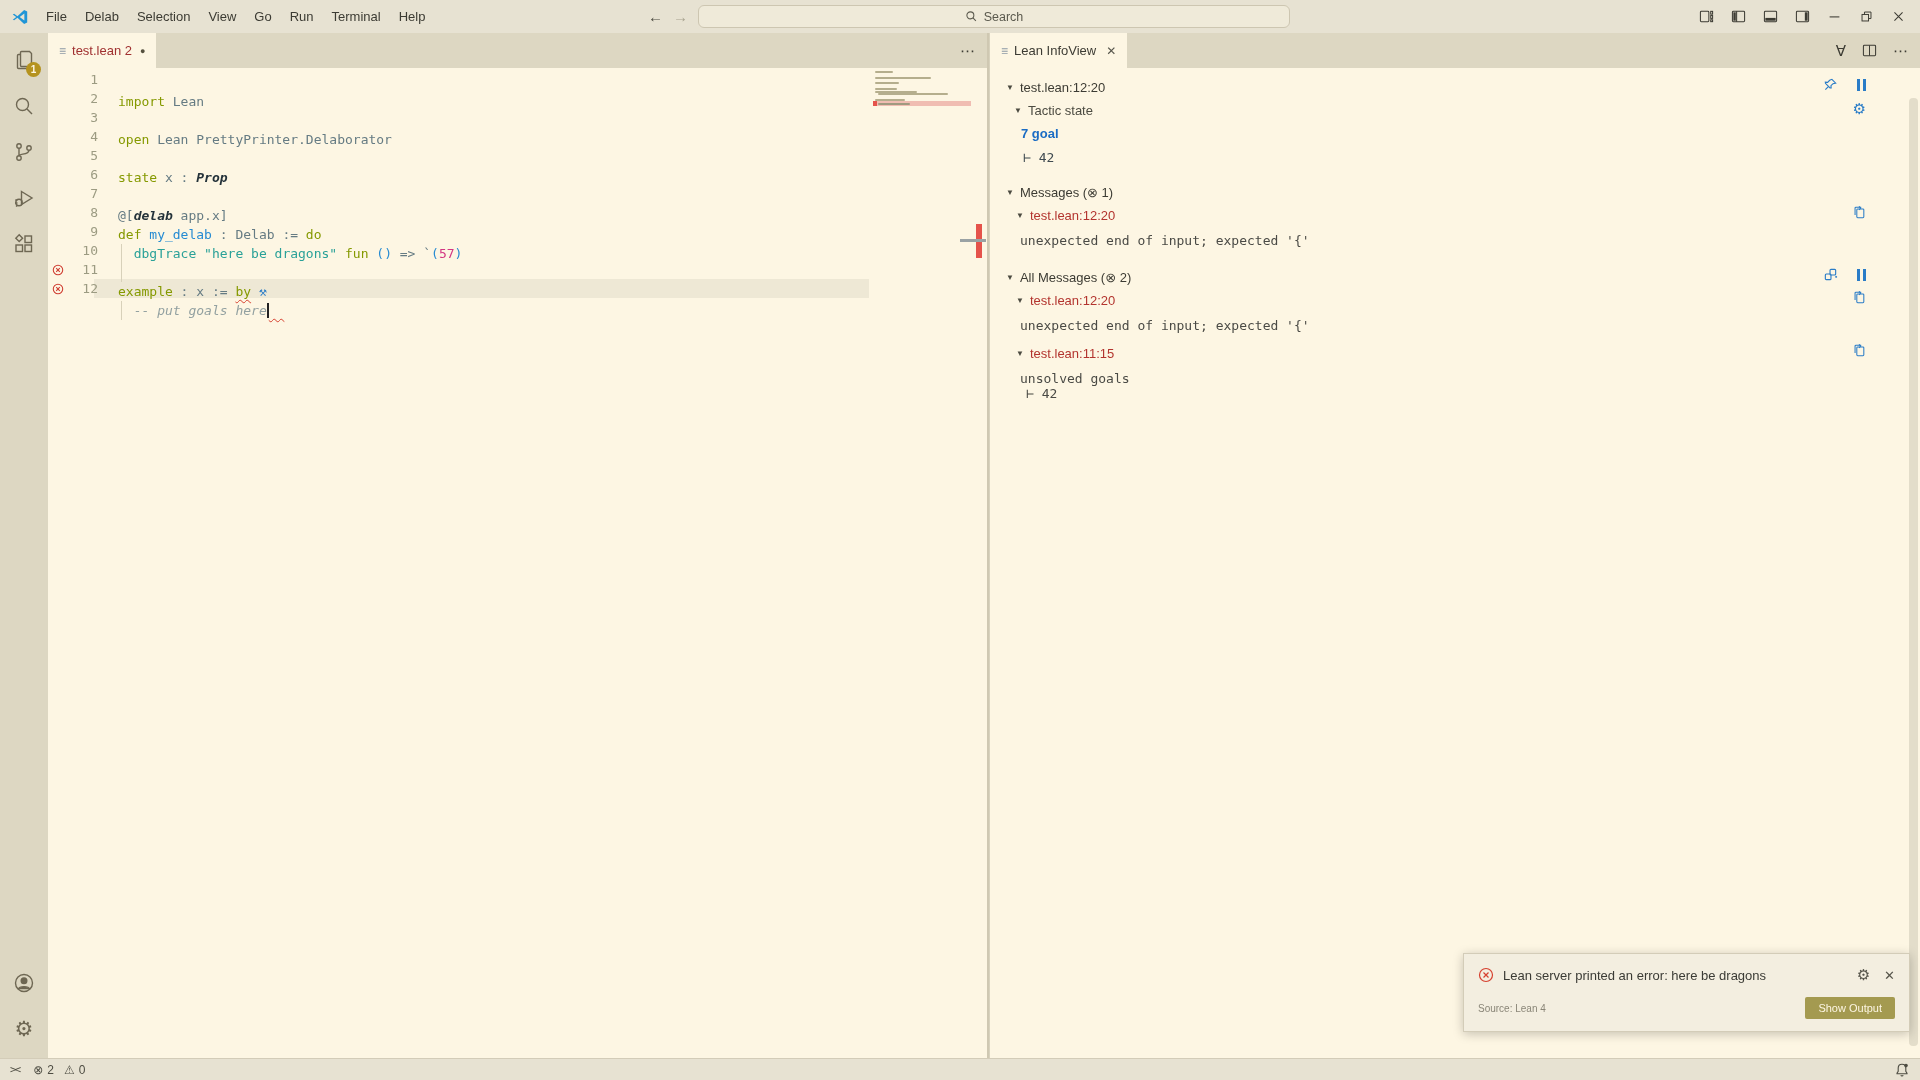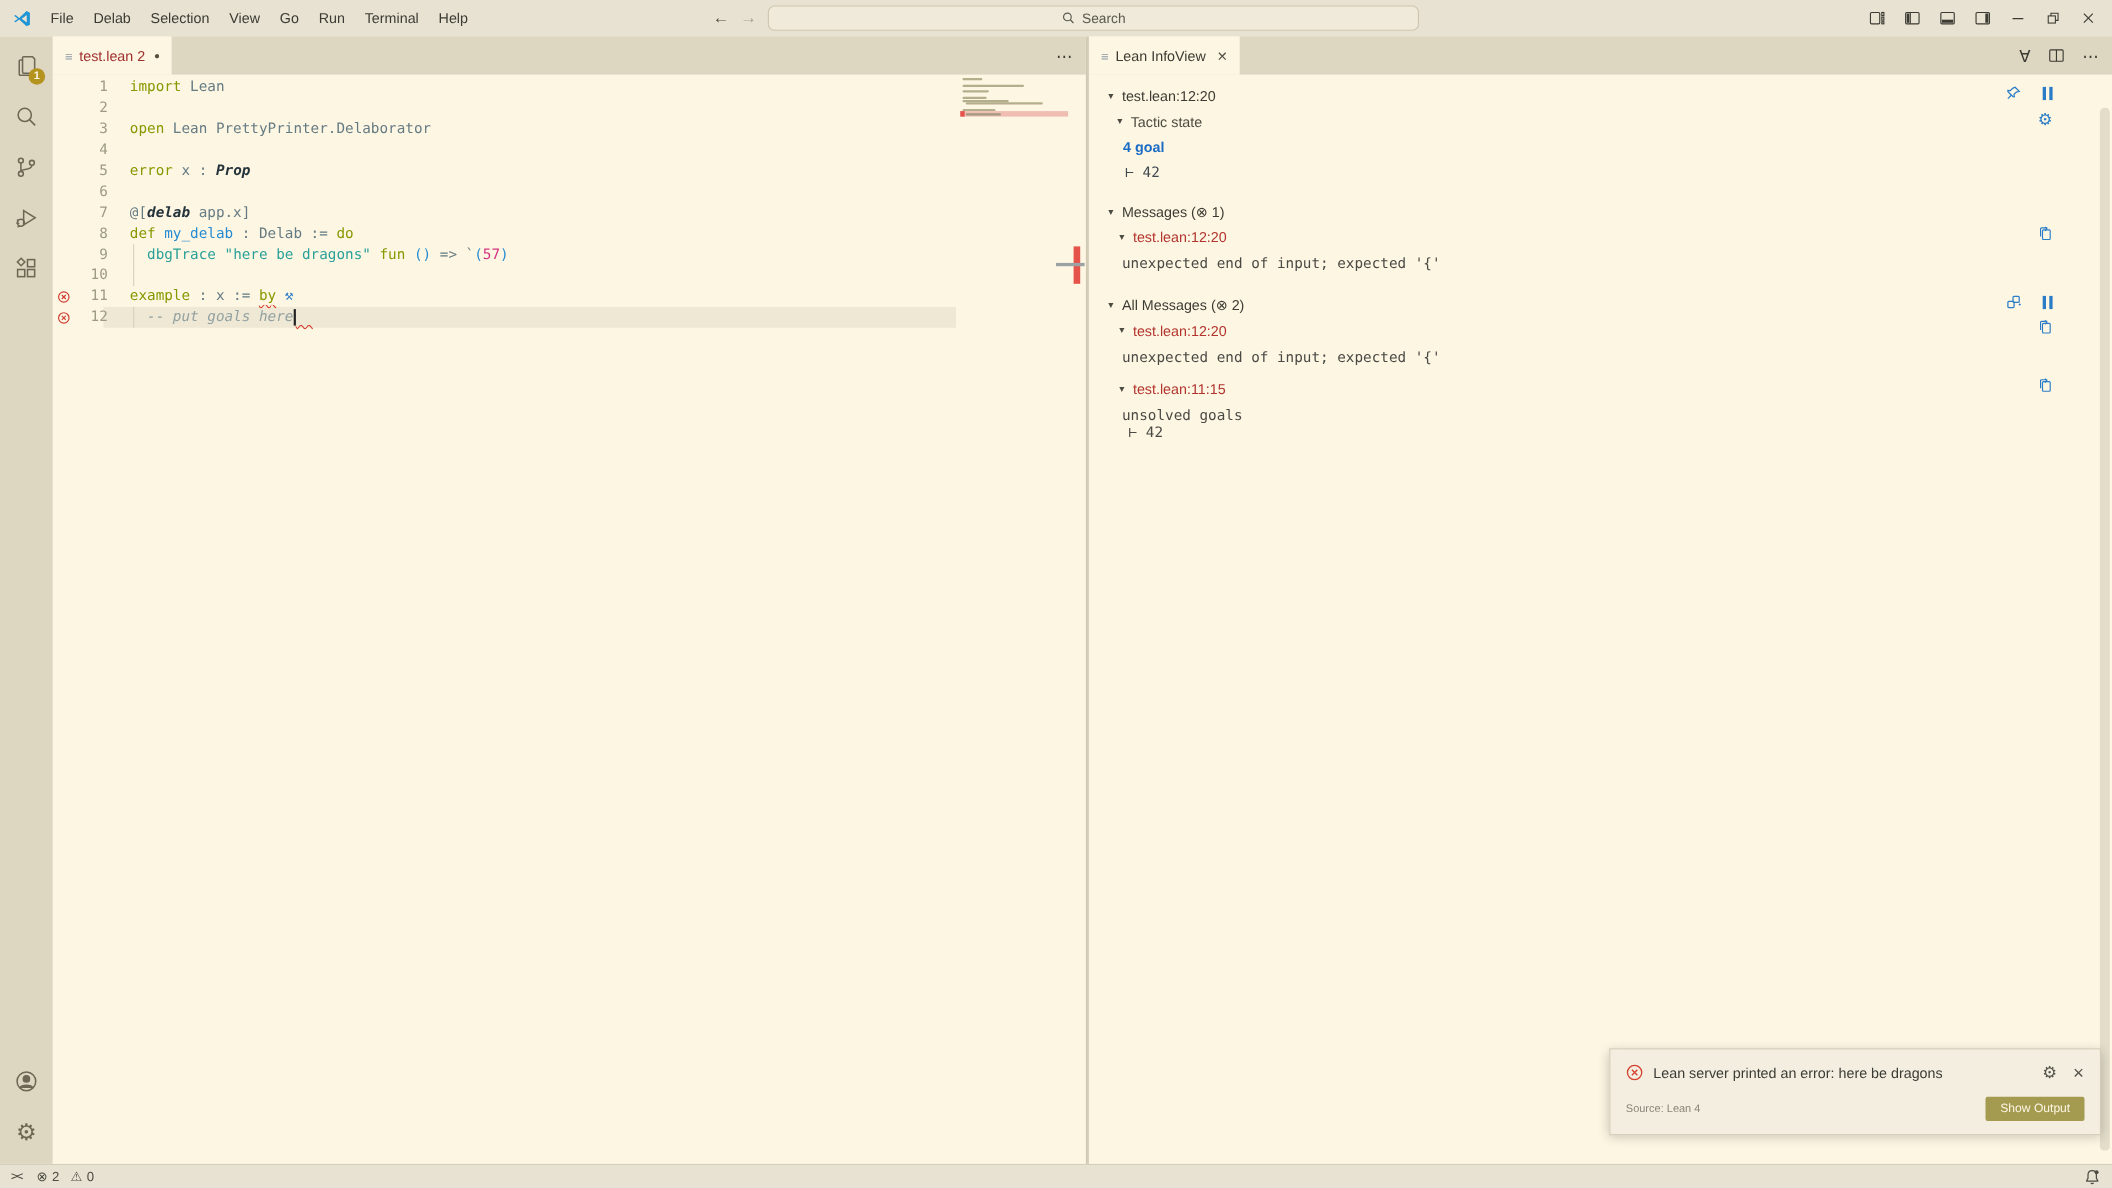--- a/index.html
+++ b/index.html
@@ -40,21 +40,21 @@
   .strip-actions { position:absolute; right:12px; top:0; height:35px; display:flex; align-items:center; gap:16px; color:#3c3b33; }
   .strip-actions .sa { font-size:15px; }
 
   
   .editor { position:relative; flex:1; background:#fdf6e3; font-family:"DejaVu Sans Mono", monospace; font-size:13px; line-height:19px; padding-top:2px; overflow:hidden; }
   .code-line { display:flex; height:19px; position:relative; }
   .code-line.cur::before { content:''; position:absolute; left:46px; right:118px; top:0; bottom:0; background:#eee8d5; }
   .g-err { width:18px; padding-left:4px; display:flex; align-items:center; z-index:1; }
   .g-num { width:32px; text-align:right; color:#9c9b82; z-index:1; }
   .g-gap { width:20px; }
-  .code-text { position:relative; white-space:pre; z-index:1; }
+  .code-text { position:relative; white-space:pre; z-index:1;margin-top:22px; }
   .guide { position:absolute; left:3px; top:0; height:19px; border-left:1px solid #d8d1ba; }
   .tk-kw  { color:#859900; }
   .tk-id  { color:#657b83; }
   .tk-fn  { color:#268bd2; }
   .tk-str { color:#2aa198; }
   .tk-num { color:#d33682; }
   .tk-pb  { color:#268bd2; }
   .tk-bold{ color:#24323a; font-weight:bold;font-style:italic; }
   .tk-cmt { color:#93a1a1; font-style:italic; }
   .tk-kwsq{ color:#859900; text-decoration:underline wavy #d6402f 1px; text-underline-offset:3px; }
@@ -269,21 +269,21 @@
           <div class="code-line">
             <span class="g-err"></span>
             <span class="g-num">4</span>
             <span class="g-gap"></span>
             <span class="code-text"></span>
           </div>
           <div class="code-line">
             <span class="g-err"></span>
             <span class="g-num">5</span>
             <span class="g-gap"></span>
-            <span class="code-text"><span class="tk-kw">error</span><span class="tk-id"> x : </span><span class="tk-bold">Prop</span></span>
+            <span class="code-text"><span class="tk-kw">state</span><span class="tk-id"> x : </span><span class="tk-bold">Prop</span></span>
           </div>
           <div class="code-line">
             <span class="g-err"></span>
             <span class="g-num">6</span>
             <span class="g-gap"></span>
             <span class="code-text"></span>
           </div>
           <div class="code-line">
             <span class="g-err"></span>
             <span class="g-num">7</span>
@@ -390,21 +390,21 @@
         </span>
       </div>
       <div class="iv-row iv-ind1">
         <span class="iv-tri">▼</span>
         <span style="color:#4c4b41">Tactic state</span>
         <span class="iv-actions">
           <span class="gear-glyph">⚙</span>
         </span>
       </div>
       <div class="iv-row iv-goalcount">
-        <span>4 goal</span>
+        <span>7 goal</span>
       </div>
       <div class="iv-goal">
         <span>⊢ 42</span>
       </div>
 
       <div class="iv-gap1"></div>
       <div class="iv-row">
         <span class="iv-tri">▼</span>
         <span>Messages (⊗ 1)</span>
       </div>

